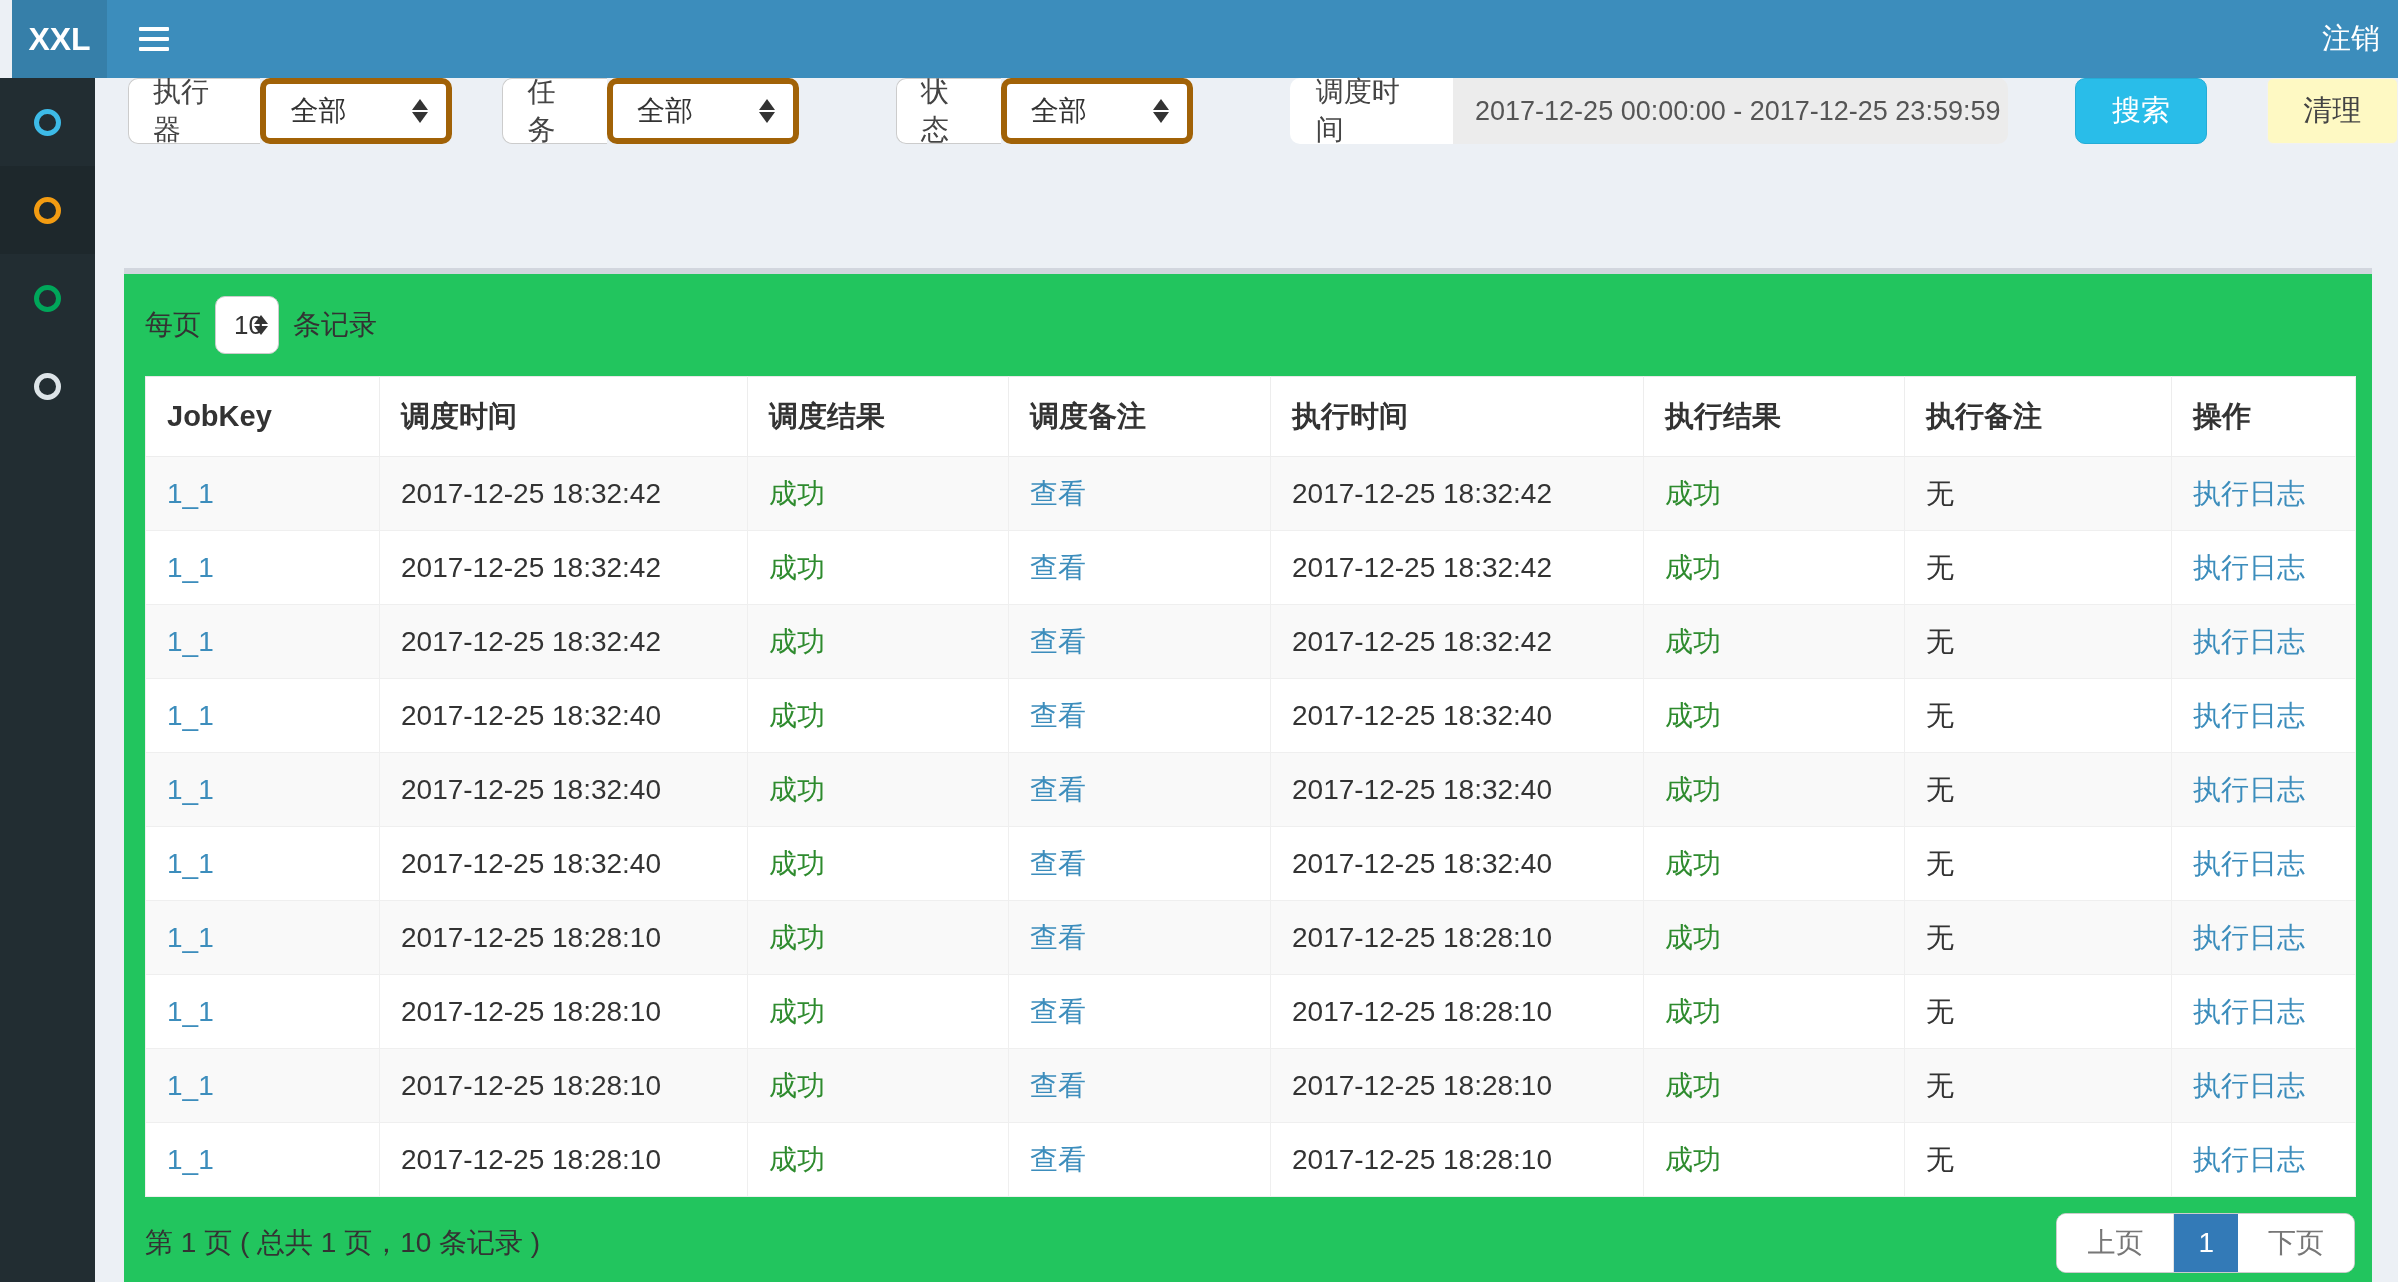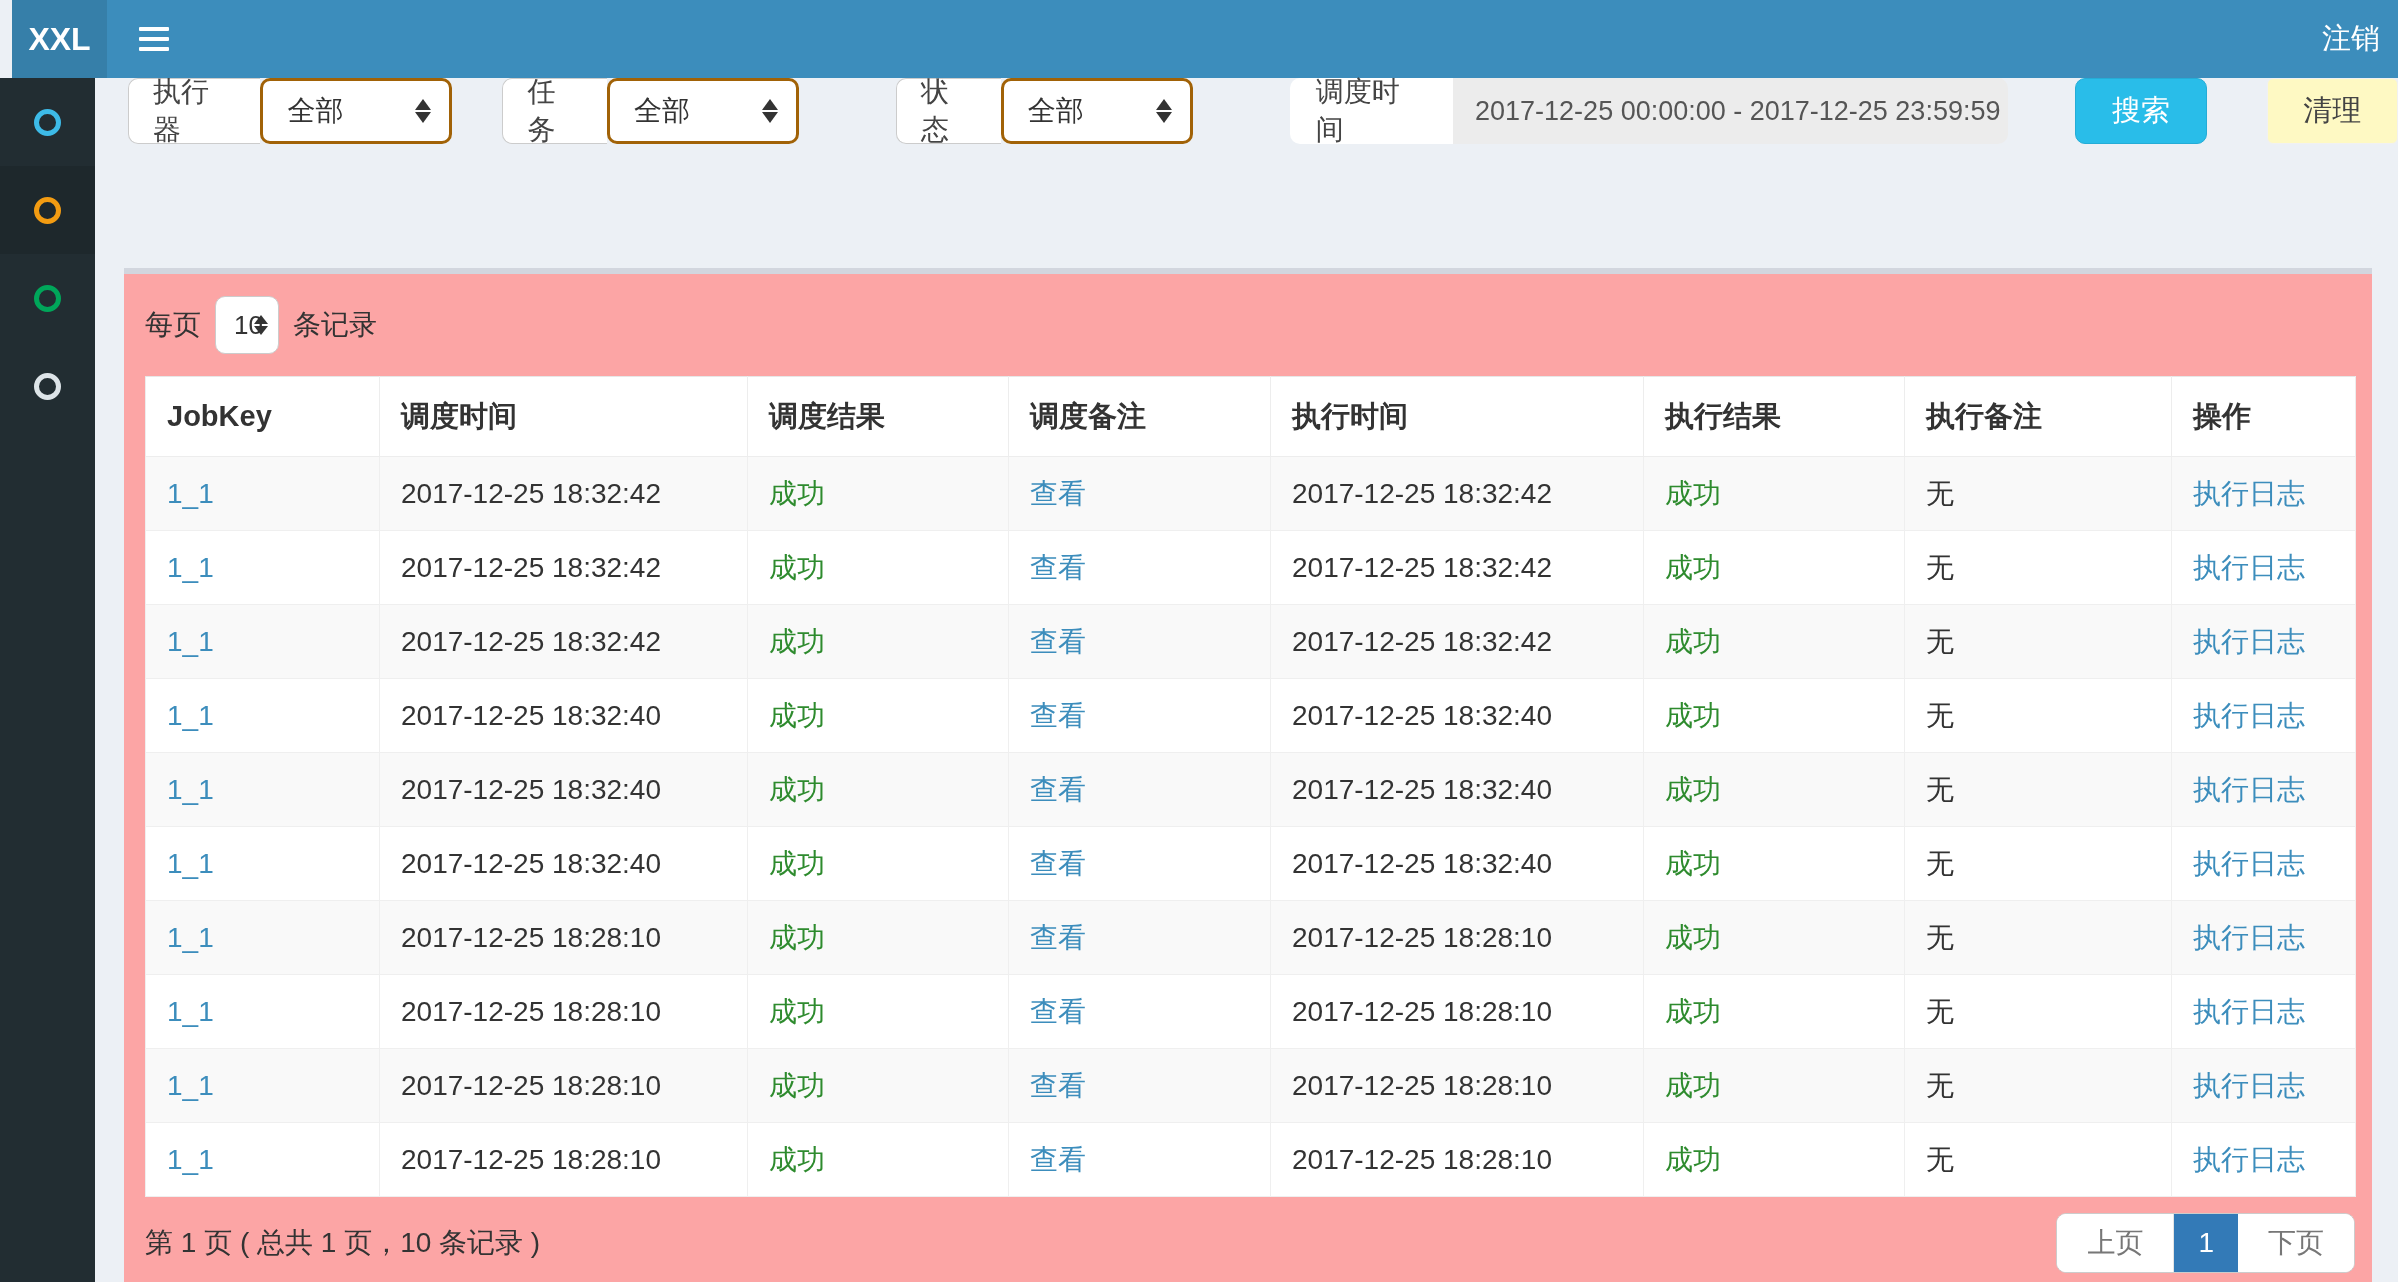--- a/index.html
+++ b/index.html
@@ -23,32 +23,32 @@
   
   .content { position:absolute; top:78px; left:95px; width:2303px; height:1204px; background:#ecf0f5; }
   .content-header { padding:30px 33px 34px 33px; }
   .page-title { display:inline; font-size:48px; font-weight:600; color:#333; }
   .page-subtitle { font-size:30px; color:#777; margin-left:14px; font-weight:400; }
 
   
   .filter-row { display:flex; align-items:center; height:66px; margin-left:33px; }
   .input-group { display:flex; height:66px; }
   .ig-addon { background:#fff; border:1px solid #ccc; border-right:none; border-radius:10px 0 0 10px; display:flex; align-items:center; padding:0 24px; color:#444; }
-  .ig-select { position:relative; width:193px; background:#fff; border:3px solid #a16207; border-radius:10px; display:flex; align-items:center; padding:0 24px; color:#333; cursor:pointer; }
+  .ig-select { position:relative; width:193px; background:#fff; border:6px solid #a16207; border-radius:10px; display:flex; align-items:center; padding:0 24px; color:#333; cursor:pointer; }
   .spin { position:absolute; right:18px; top:50%; transform:translateY(-50%); display:flex; flex-direction:column; gap:2px; }
   .spin .up { width:0; height:0; border-left:8px solid transparent; border-right:8px solid transparent; border-bottom:11px solid #333; }
   .spin .dn { width:0; height:0; border-left:8px solid transparent; border-right:8px solid transparent; border-top:11px solid #333; }
   .time-addon { background:#fff; border-radius:10px 0 0 10px; display:flex; align-items:center; padding:0 26px; color:#444; }
   .time-input { width:558px; background:#ececec; border-radius:0 10px 10px 0; display:flex; align-items:center; padding:0 22px; color:#555; font-size:27px; white-space:nowrap; overflow:hidden; }
   .btn { height:66px; display:flex; align-items:center; justify-content:center; cursor:pointer; font-size:29px; }
   .btn-search { width:132px; margin-left:67px; background:#29bde9; border:1px solid #25acd6; border-radius:10px; color:#fff; }
   .btn-clear { width:132px; margin-left:60px; background:#fef9c3; border:1px solid #f1f1f1; border-radius:6px; color:#444; }
 
   
-  .box { position:absolute; top:190px; left:29px; width:2248px; height:1014px; background:#fca5a5; border-top:6px solid #d2d6de; padding:0 21px; }
+  .box { position:absolute; top:190px; left:29px; width:2248px; height:1014px; background:#22c55e; border-top:6px solid #d2d6de; padding:0 21px; }
   .length-row { display:flex; align-items:center; margin-top:22px; color:#333; }
   .len-select { position:relative; width:64px; height:58px; border:1px solid #ccc; border-radius:10px; background:#fff; display:flex; align-items:center; padding-left:18px; margin:0 14px; font-size:26px; cursor:pointer; }
   .len-select .spin { right:10px; }
   .len-select .spin .up { border-left-width:7px; border-right-width:7px; border-bottom-width:9px; }
   .len-select .spin .dn { border-left-width:7px; border-right-width:7px; border-top-width:9px; }
 
   table.log-table { width:2210px; margin-top:22px; border-collapse:collapse; table-layout:fixed; }
   .log-table th { height:80px; text-align:left; padding-left:21px; font-size:29px; font-weight:bold; color:#333; background:#fff; border:1px solid #ededed; border-top:1px solid #e7e7e7; }
   .log-table td { height:74px; padding-left:21px; font-size:28px; border:1px solid #efefef; }
   .log-table tbody tr:nth-child(odd) { background:#f9f9f9; }

